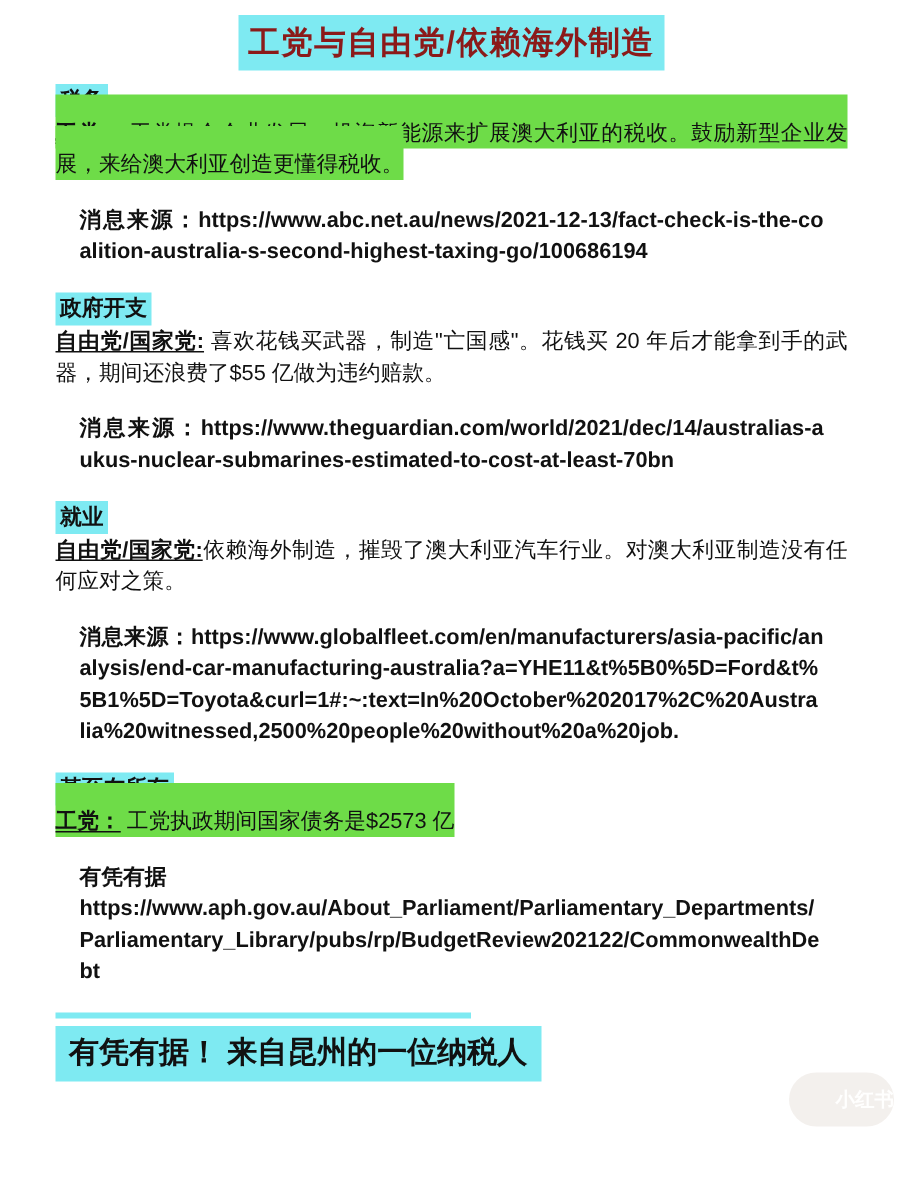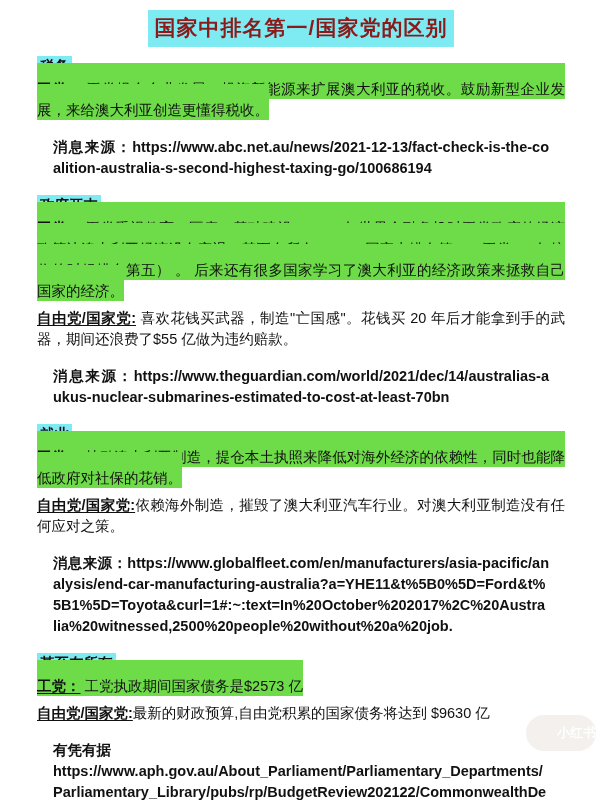--- a/index.html
+++ b/index.html
@@ -98,55 +98,52 @@
     letter-spacing: 0.5px;
   }
 </style>
 </head>
 <body>
 
 <div class="page">
   <div class="content">
 
     <div class="title-row">
-      <span class="doc-title">国家中排名第一/国家党的区别</span>
+      <span class="doc-title">工党与自由党/依赖海外制造</span>
     </div>
 
     <section>
       <div class="sec-head">
         <span class="sec-title">税务</span>
       </div>
       <p class="para labor"><span class="hl-green"><span class="lbl">工党</span><span>： </span><span>工党提仓企业发展，投资新能源来扩展澳大利亚的税收。鼓励新型企业发展，来给澳大利亚创造更懂得税收。</span></span></p>
       <p class="src"><span class="src-label">消息来源：</span><span class="url">https://www.abc.net.au/news/2021-12-13/fact-check-is-the-coalition-australia-s-second-highest-taxing-go/100686194</span></p>
     </section>
 
     <section>
       <div class="sec-head">
         <span class="sec-title">政府开支</span>
       </div>
-      <p class="para labor"><span class="hl-green"><span class="lbl">工党：</span><span> </span><span>工党重视教育，医疗，基础建设。2008 年世界金融危机时工党政府的经济政策让澳大利亚经济没有衰退，甚至在所有 OECD 国家中排名第一（工党 07 年接收的时候排名第五） 。 后来还有很多国家学习了澳大利亚的经济政策来拯救自己国家的经济。</span></span></p>
       <p class="para coalition"><span class="lbl">自由党/国家党:</span><span> </span><span>喜欢花钱买武器，制造"亡国感"。花钱买 20 年后才能拿到手的武器，期间还浪费了$55 亿做为违约赔款。</span></p>
       <p class="src"><span class="src-label">消息来源：</span><span class="url">https://www.theguardian.com/world/2021/dec/14/australias-aukus-nuclear-submarines-estimated-to-cost-at-least-70bn</span></p>
     </section>
 
     <section>
       <div class="sec-head">
         <span class="sec-title">就业</span>
       </div>
-      <p class="para labor"><span class="hl-green"><span class="lbl">工党：</span><span> </span><span>鼓励澳大利亚制造，提仓本土执照来降低对海外经济的依赖性，同时也能降低政府对社保的花销。</span></span></p>
       <p class="para coalition"><span class="lbl">自由党/国家党:</span><span></span><span>依赖海外制造，摧毁了澳大利亚汽车行业。对澳大利亚制造没有任何应对之策。</span></p>
       <p class="src"><span class="src-label">消息来源：</span><span class="url">https://www.globalfleet.com/en/manufacturers/asia-pacific/analysis/end-car-manufacturing-australia?a=YHE11&amp;t%5B0%5D=Ford&amp;t%5B1%5D=Toyota&amp;curl=1#:~:text=In%20October%202017%2C%20Australia%20witnessed,2500%20people%20without%20a%20job.</span></p>
     </section>
 
     <section>
       <div class="sec-head">
         <span class="sec-title">甚至在所有</span>
       </div>
       <p class="para labor"><span class="hl-green"><span class="lbl">工党：</span><span> </span><span>工党执政期间国家债务是$2573 亿</span></span></p>
-      <p class="para coalition"><span class="lbl">自由党/国家党:</span><span></span><span>最新的财政预算,自由党积累的国家债务将达到 $9630 亿</span></p>
       <p class="src stacked"><span class="src-label">有凭有据</span><span class="url">https://www.aph.gov.au/About_Parliament/Parliamentary_Departments/Parliamentary_Library/pubs/rp/BudgetReview202122/CommonwealthDebt</span></p>
     </section>
 
     <div class="footer-strip"></div>
     <div class="footer-row">
       <span class="footer-text">有凭有据！ 来自昆州的一位纳税人</span>
     </div>
 
   </div>
 

